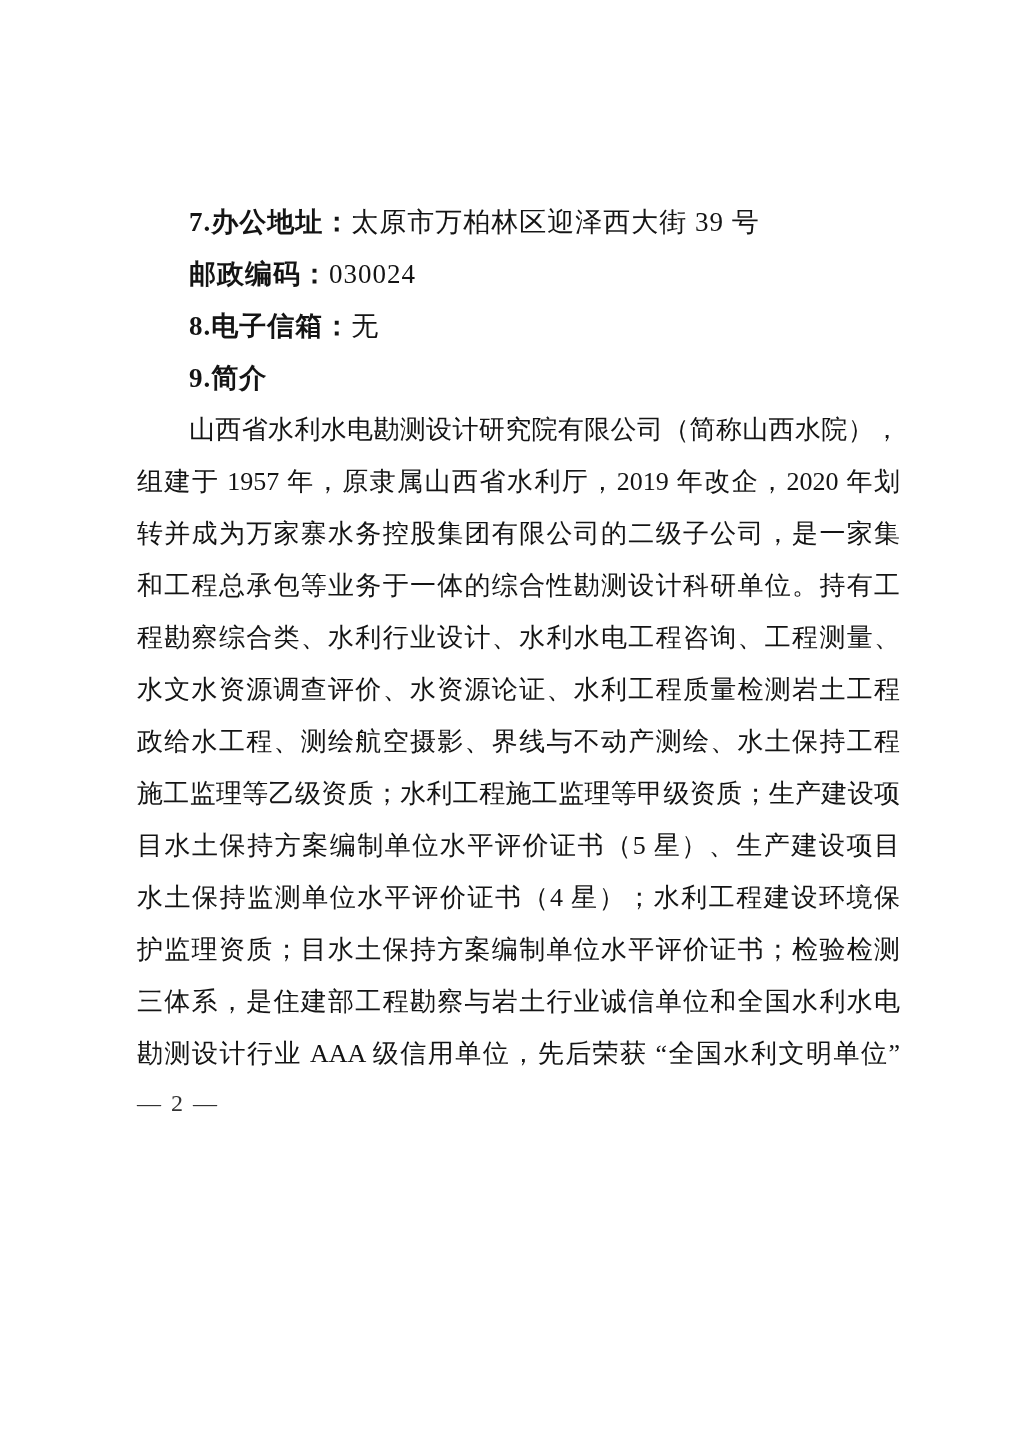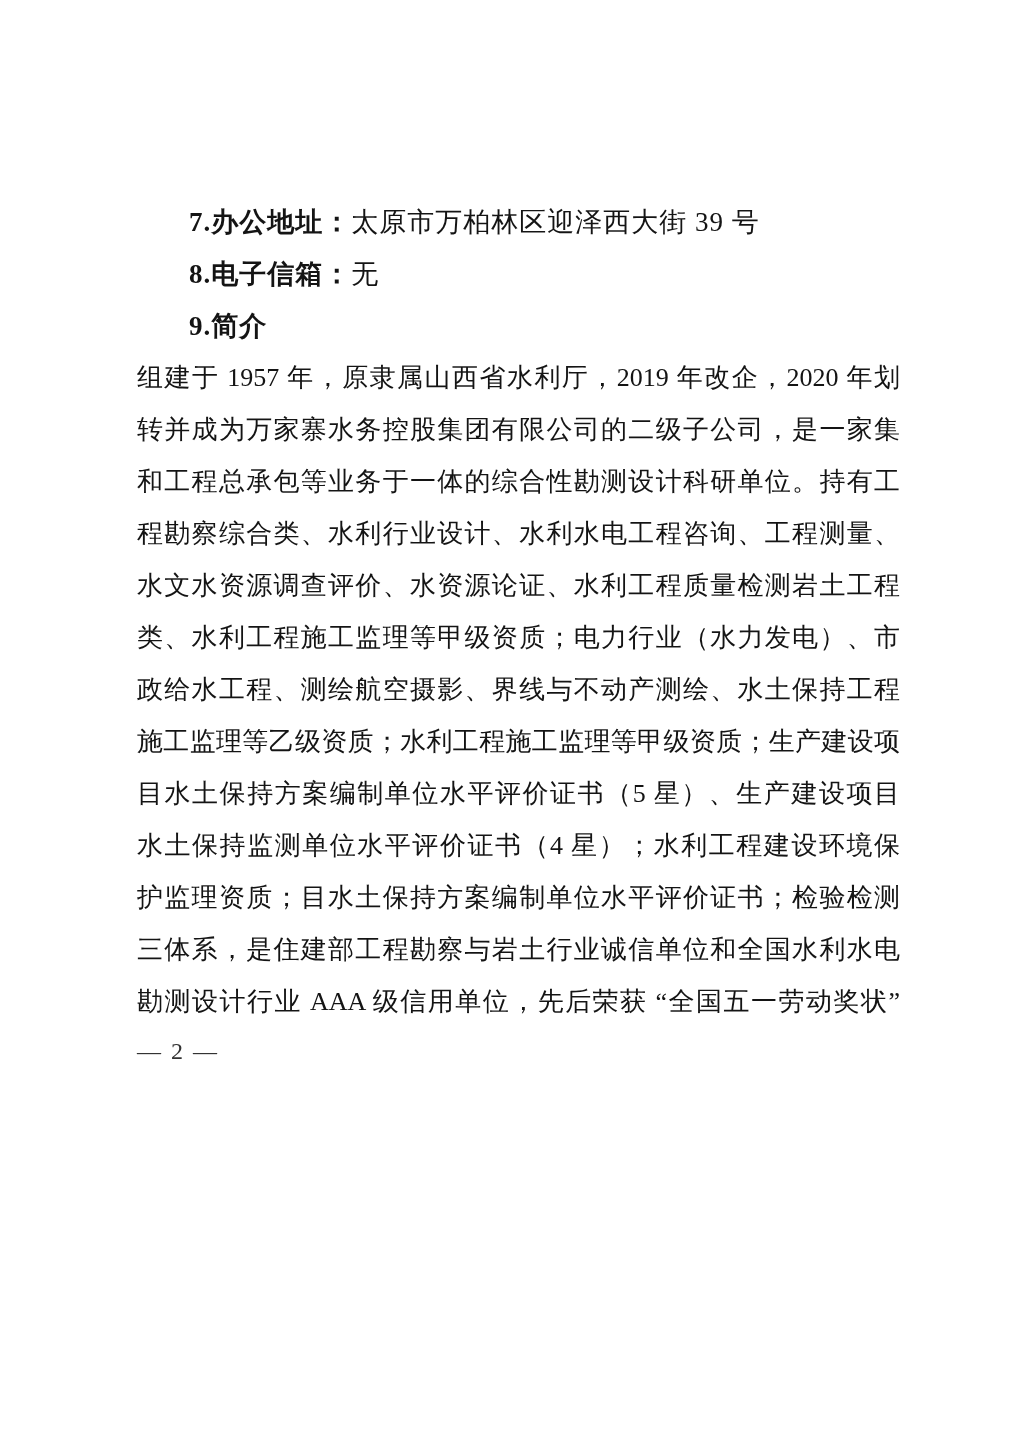--- a/index.html
+++ b/index.html
@@ -55,41 +55,44 @@
 </head>
 <body>
 
 <div class="page">
   <div class="content">
 
     <div class="line field-line">
       <span class="field-label">7.办公地址：</span><span class="field-value">太原市万柏林区迎泽西大街 39 号</span>
     </div>
 
+    <div class="line field-line">
+      <span class="field-label">邮政编码：</span><span class="field-value">030024</span>
+    </div>
 
     <div class="line field-line">
       <span class="field-label">8.电子信箱：</span><span class="field-value">无</span>
     </div>
 
     <div class="line field-line">
       <span class="field-label">9.简介</span>
     </div>
 
     <div>
+      <div class="line para-line indent">山西省水利水电勘测设计研究院有限公司（简称山西水院），</div>
       <div class="line para-line">组建于 1957 年，原隶属山西省水利厅，2019 年改企，2020 年划</div>
       <div class="line para-line">转并成为万家寨水务控股集团有限公司的二级子公司，是一家集</div>
       <div class="line para-line">和工程总承包等业务于一体的综合性勘测设计科研单位。持有工</div>
       <div class="line para-line">程勘察综合类、水利行业设计、水利水电工程咨询、工程测量、</div>
       <div class="line para-line">水文水资源调查评价、水资源论证、水利工程质量检测岩土工程</div>
-      <div class="line para-line">类、水利工程施工监理等甲级资质；电力行业（水力发电）、市</div>
       <div class="line para-line">政给水工程、测绘航空摄影、界线与不动产测绘、水土保持工程</div>
       <div class="line para-line">施工监理等乙级资质；水利工程施工监理等甲级资质；生产建设项</div>
       <div class="line para-line">目水土保持方案编制单位水平评价证书（5 星）、生产建设项目</div>
       <div class="line para-line">水土保持监测单位水平评价证书（4 星）；水利工程建设环境保</div>
       <div class="line para-line">护监理资质；目水土保持方案编制单位水平评价证书；检验检测</div>
       <div class="line para-line">三体系，是住建部工程勘察与岩土行业诚信单位和全国水利水电</div>
-      <div class="line para-line">勘测设计行业 AAA 级信用单位，先后荣获 “全国五一劳动奖状”</div>
+      <div class="line para-line">勘测设计行业 AAA 级信用单位，先后荣获 “全国水利文明单位”</div>
     </div>
 
     <div class="footer-line">— 2 —</div>
 
   </div>
 </div>
 
 </body></html>

